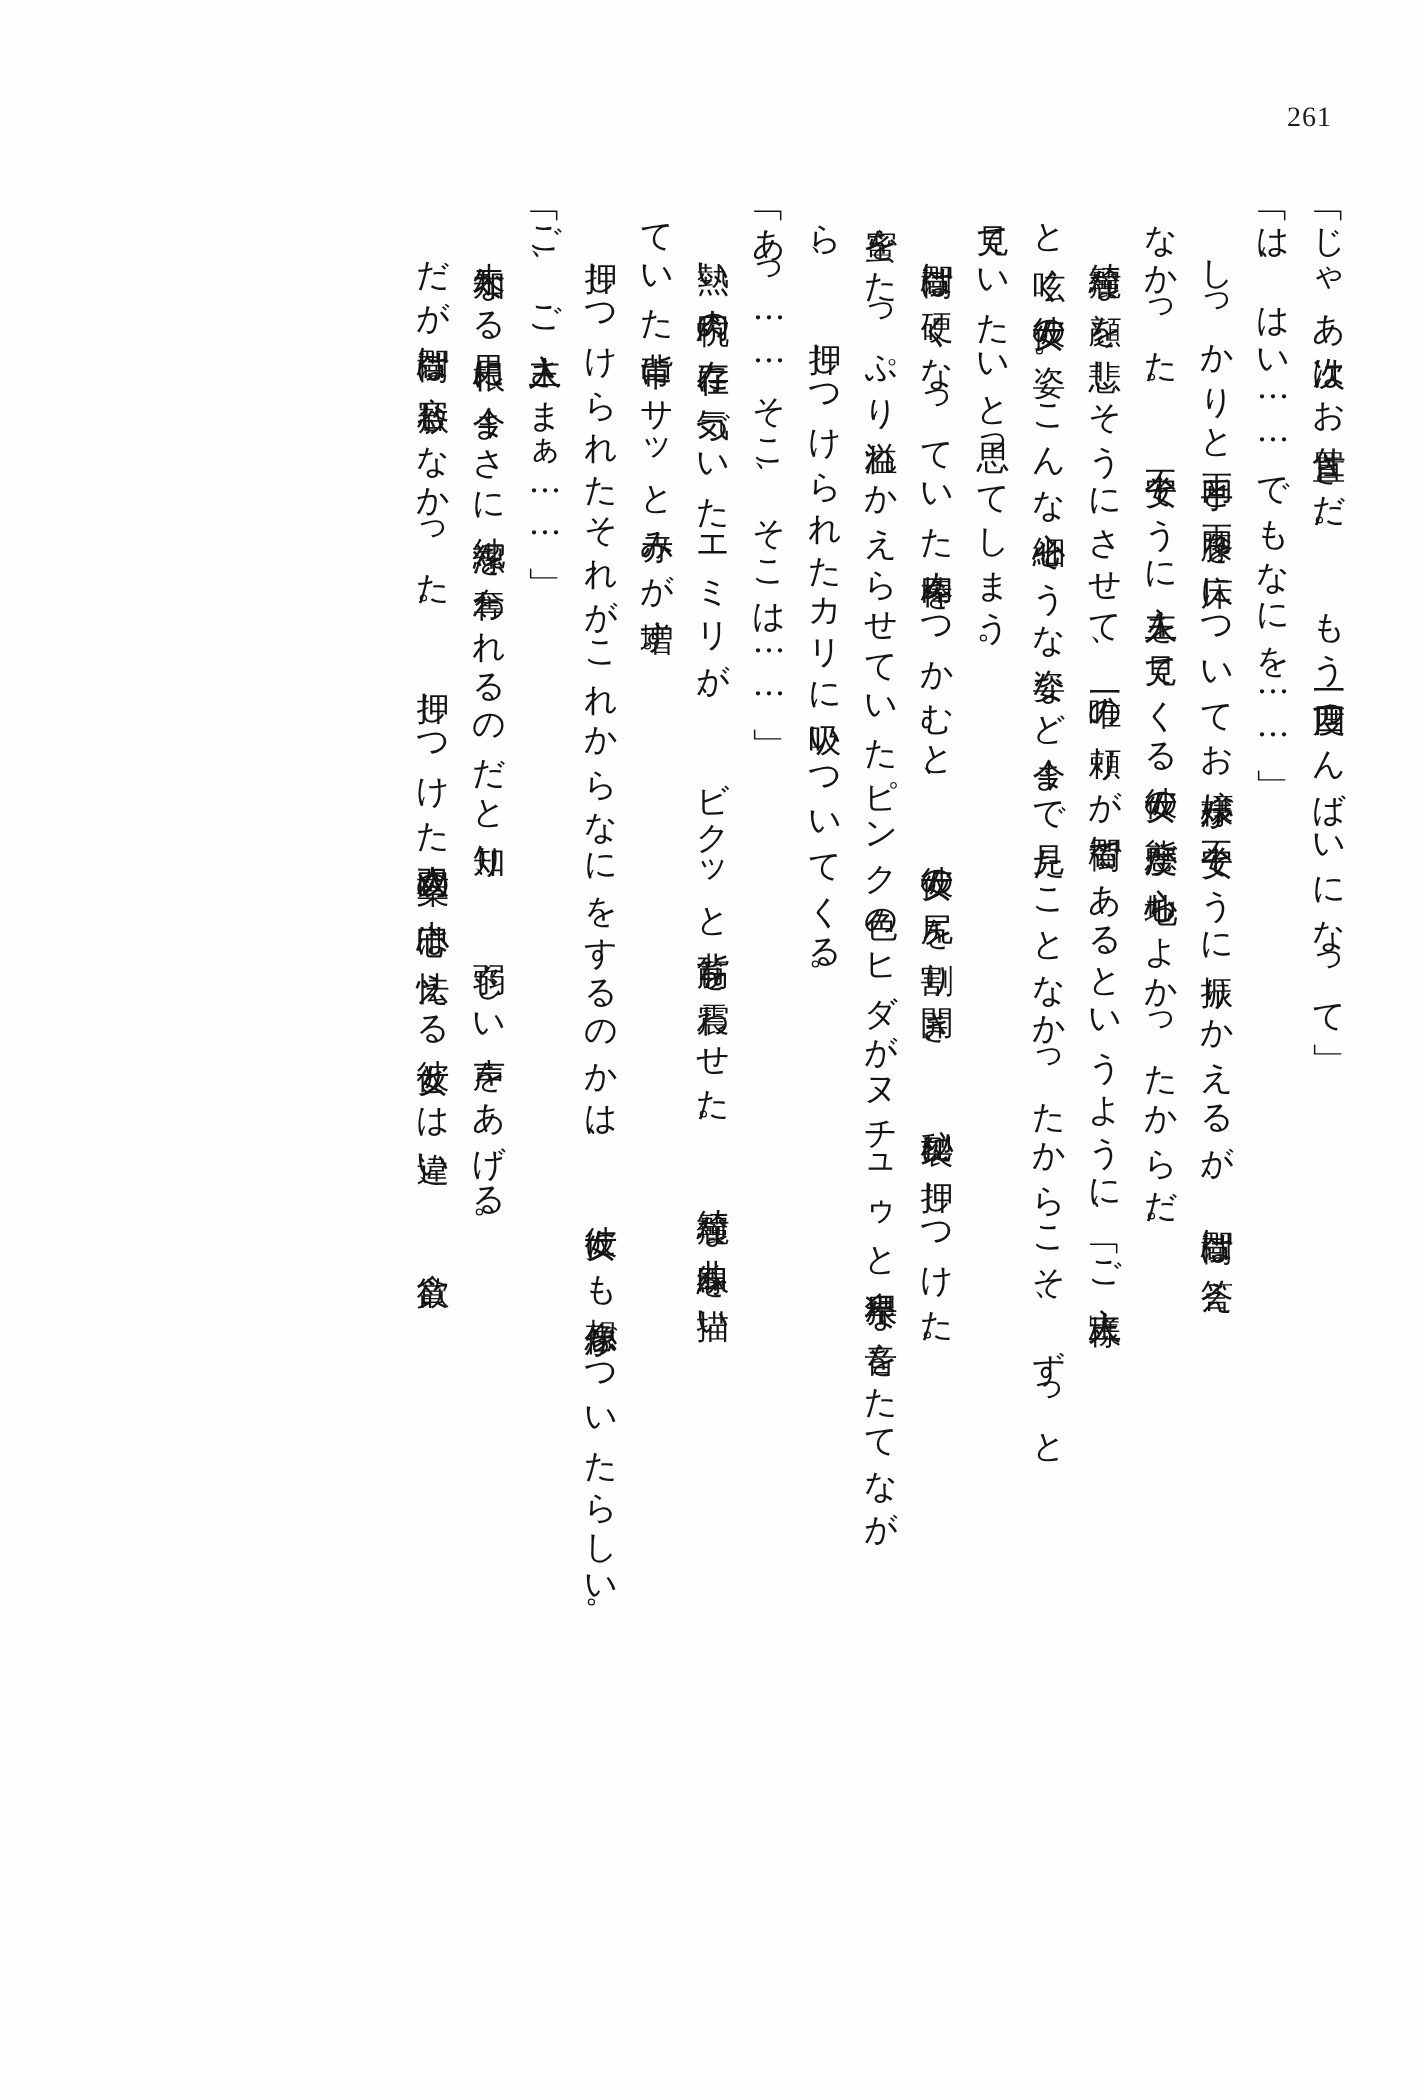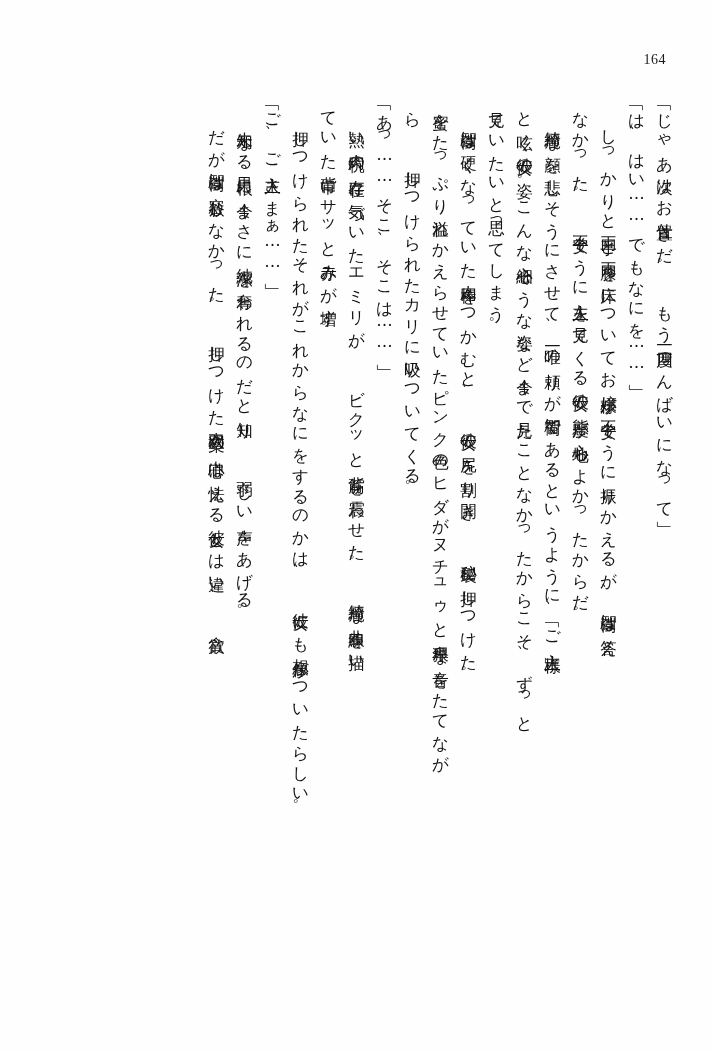--- a/index.html
+++ b/index.html
@@ -58,21 +58,21 @@
   }
   .column.indent {
     padding-top: 18px;
   }
 </style>
 </head>
 <body>
 
 <div id="page">
 
-  <div id="page-number">164</div>
+  <div id="page-number">261</div>
 
   <div id="text-body">
       <div class="column">「じゃあ次はお仕置きだ。　もう一度四つんばいになって」</div>
       <div class="column">「は、はい……でもなにを……」</div>
       <div class="column indent">しっかりと両手と両膝を床についてお嬢様が不安そうに振りかえるが、智樹は答え</div>
       <div class="column">なかった。　不安そうに主人を見てくる彼女の態度が心地ちよかったからだ。</div>
       <div class="column indent">綺麗な顔を悲しそうにさせて、唯一の頼りが智樹であるというように、「ご主人様」</div>
       <div class="column">と呟く彼女の姿。こんな心細そうな姿など今まで見たことなかったからこそ、ずっと</div>
       <div class="column">見ていたいと思ってしまう。</div>
       <div class="column indent">智樹は硬くなっていた肉棒をつかむと、　彼女の尻を割り開き、　秘裂に押しつけた。</div>

